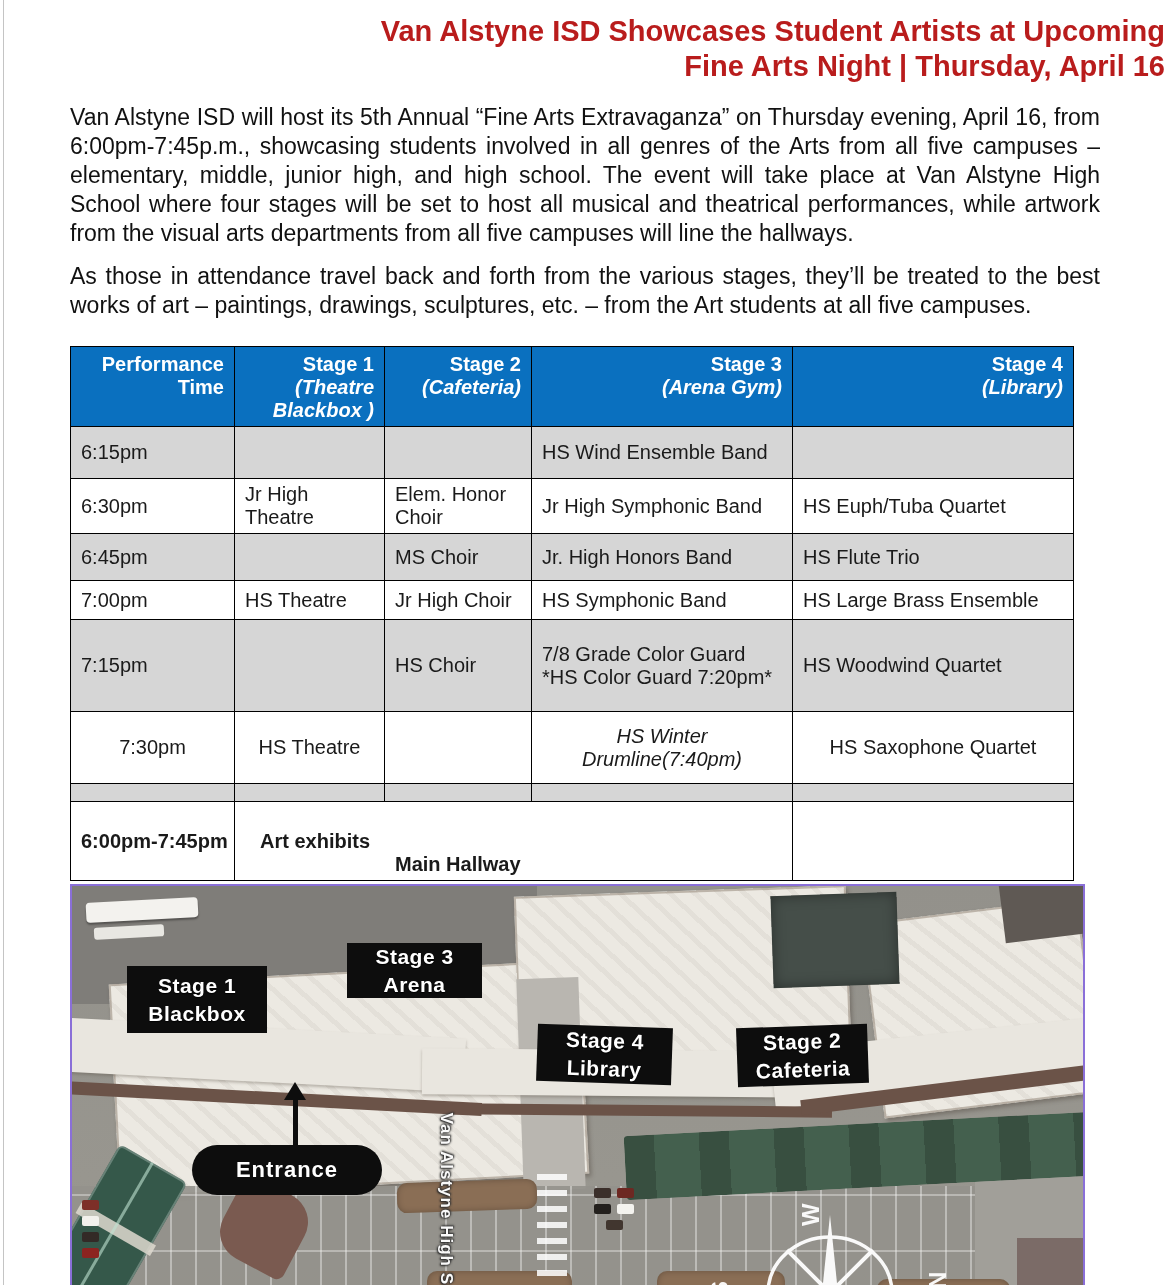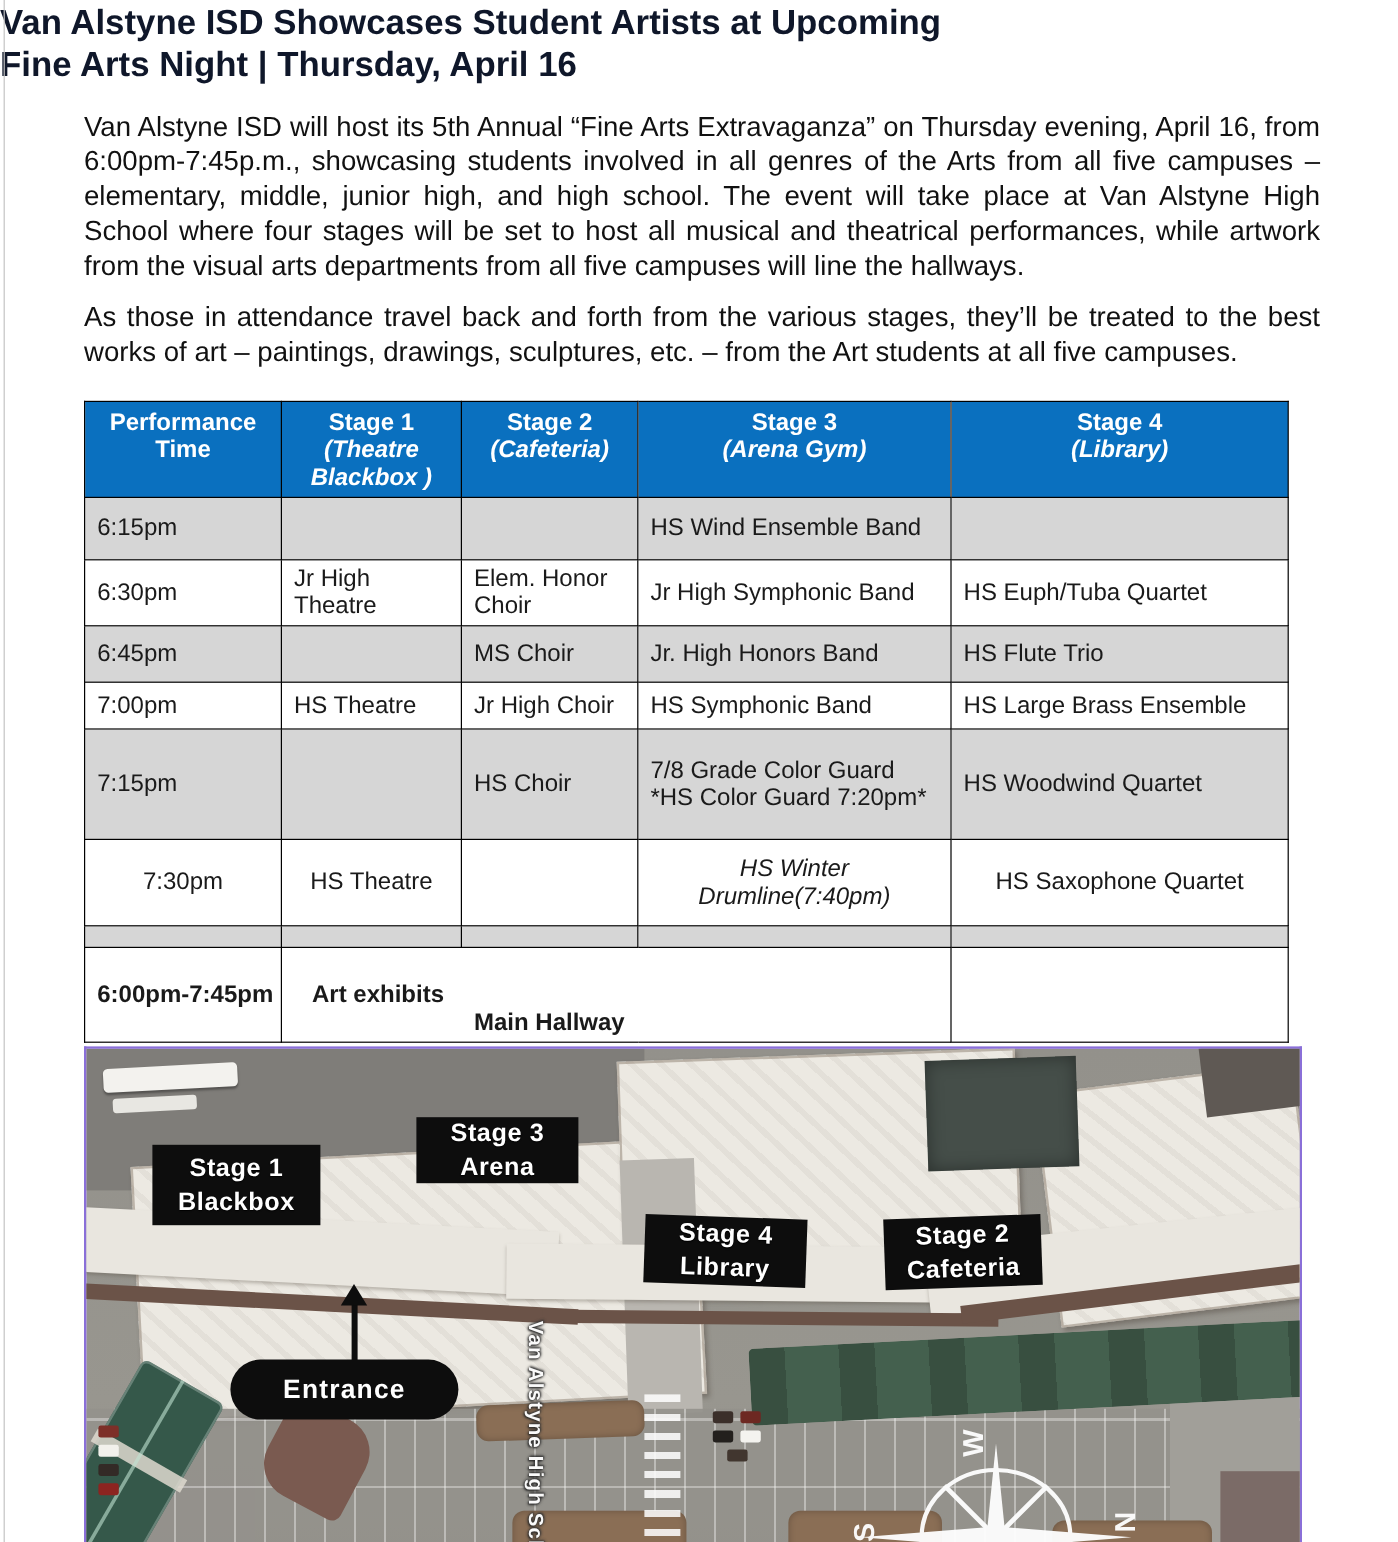--- a/index.html
+++ b/index.html
@@ -2,32 +2,32 @@
 <html><head>
 <meta charset="utf-8">
 <style>
   * { margin:0; padding:0; box-sizing:border-box; }
   html,body { width:1165px; height:1285px; background:#ffffff; overflow:hidden;
               font-family:"Liberation Sans", sans-serif; color:#1a1a1a; }
   .page-edge { position:absolute; left:3px; top:0; width:1px; height:1285px; background:#c4c4c4; }
   .page { position:relative; width:1165px; height:1285px; }
 
   
-  .title { padding-top:2px; text-align:left; font-weight:bold; font-size:29px; line-height:35px; color:#0f172a; }
+  .title { padding-top:14px; text-align:right; font-weight:bold; font-size:29px; line-height:35px; color:#b91c1c; }
   .para  { margin:19px 65px 0 70px; font-size:23px; line-height:29px; text-align:justify; color:#111; }
   .para2 { margin-top:14px; }
 
   
   table.sched { border-collapse:collapse; margin:26px 0 0 70px; width:1003px; table-layout:fixed;
                 font-size:20px; }
   table.sched col.c0{width:164px} table.sched col.c1{width:150px} table.sched col.c2{width:147px}
   table.sched col.c3{width:261px} table.sched col.c4{width:281px}
   table.sched th, table.sched td { border:1.6px solid #000; padding:4px 10px; vertical-align:middle;
                 white-space:pre-line; overflow:hidden; }
-  table.sched th { background:#0a70bf; color:#fff; text-align:center; vertical-align:top; padding-top:6px; }
+  table.sched th { background:#0a70bf; color:#fff; text-align:right; vertical-align:top; padding-top:6px; }
   .h-name { font-weight:bold; display:block; }
   .h-loc  { font-weight:bold; font-style:italic; display:block; }
   tr.shade td { background:#d6d6d6; }
   tr.r-head   { height:61px; }
   tr.r615 { height:52px; } tr.r630 { height:46px; } tr.r645 { height:47px; }
   tr.r700 { height:39px;margin-left:24px; } tr.r715 { height:92px; } tr.r730 { height:72px;text-align:center; }
   tr.spacer { height:18px; } tr.footer { height:50px; }
   td.valign-top { vertical-align:top; padding-top:8px; }
   td.italic { font-style:italic; }
   td.time { padding-left:12px; }

